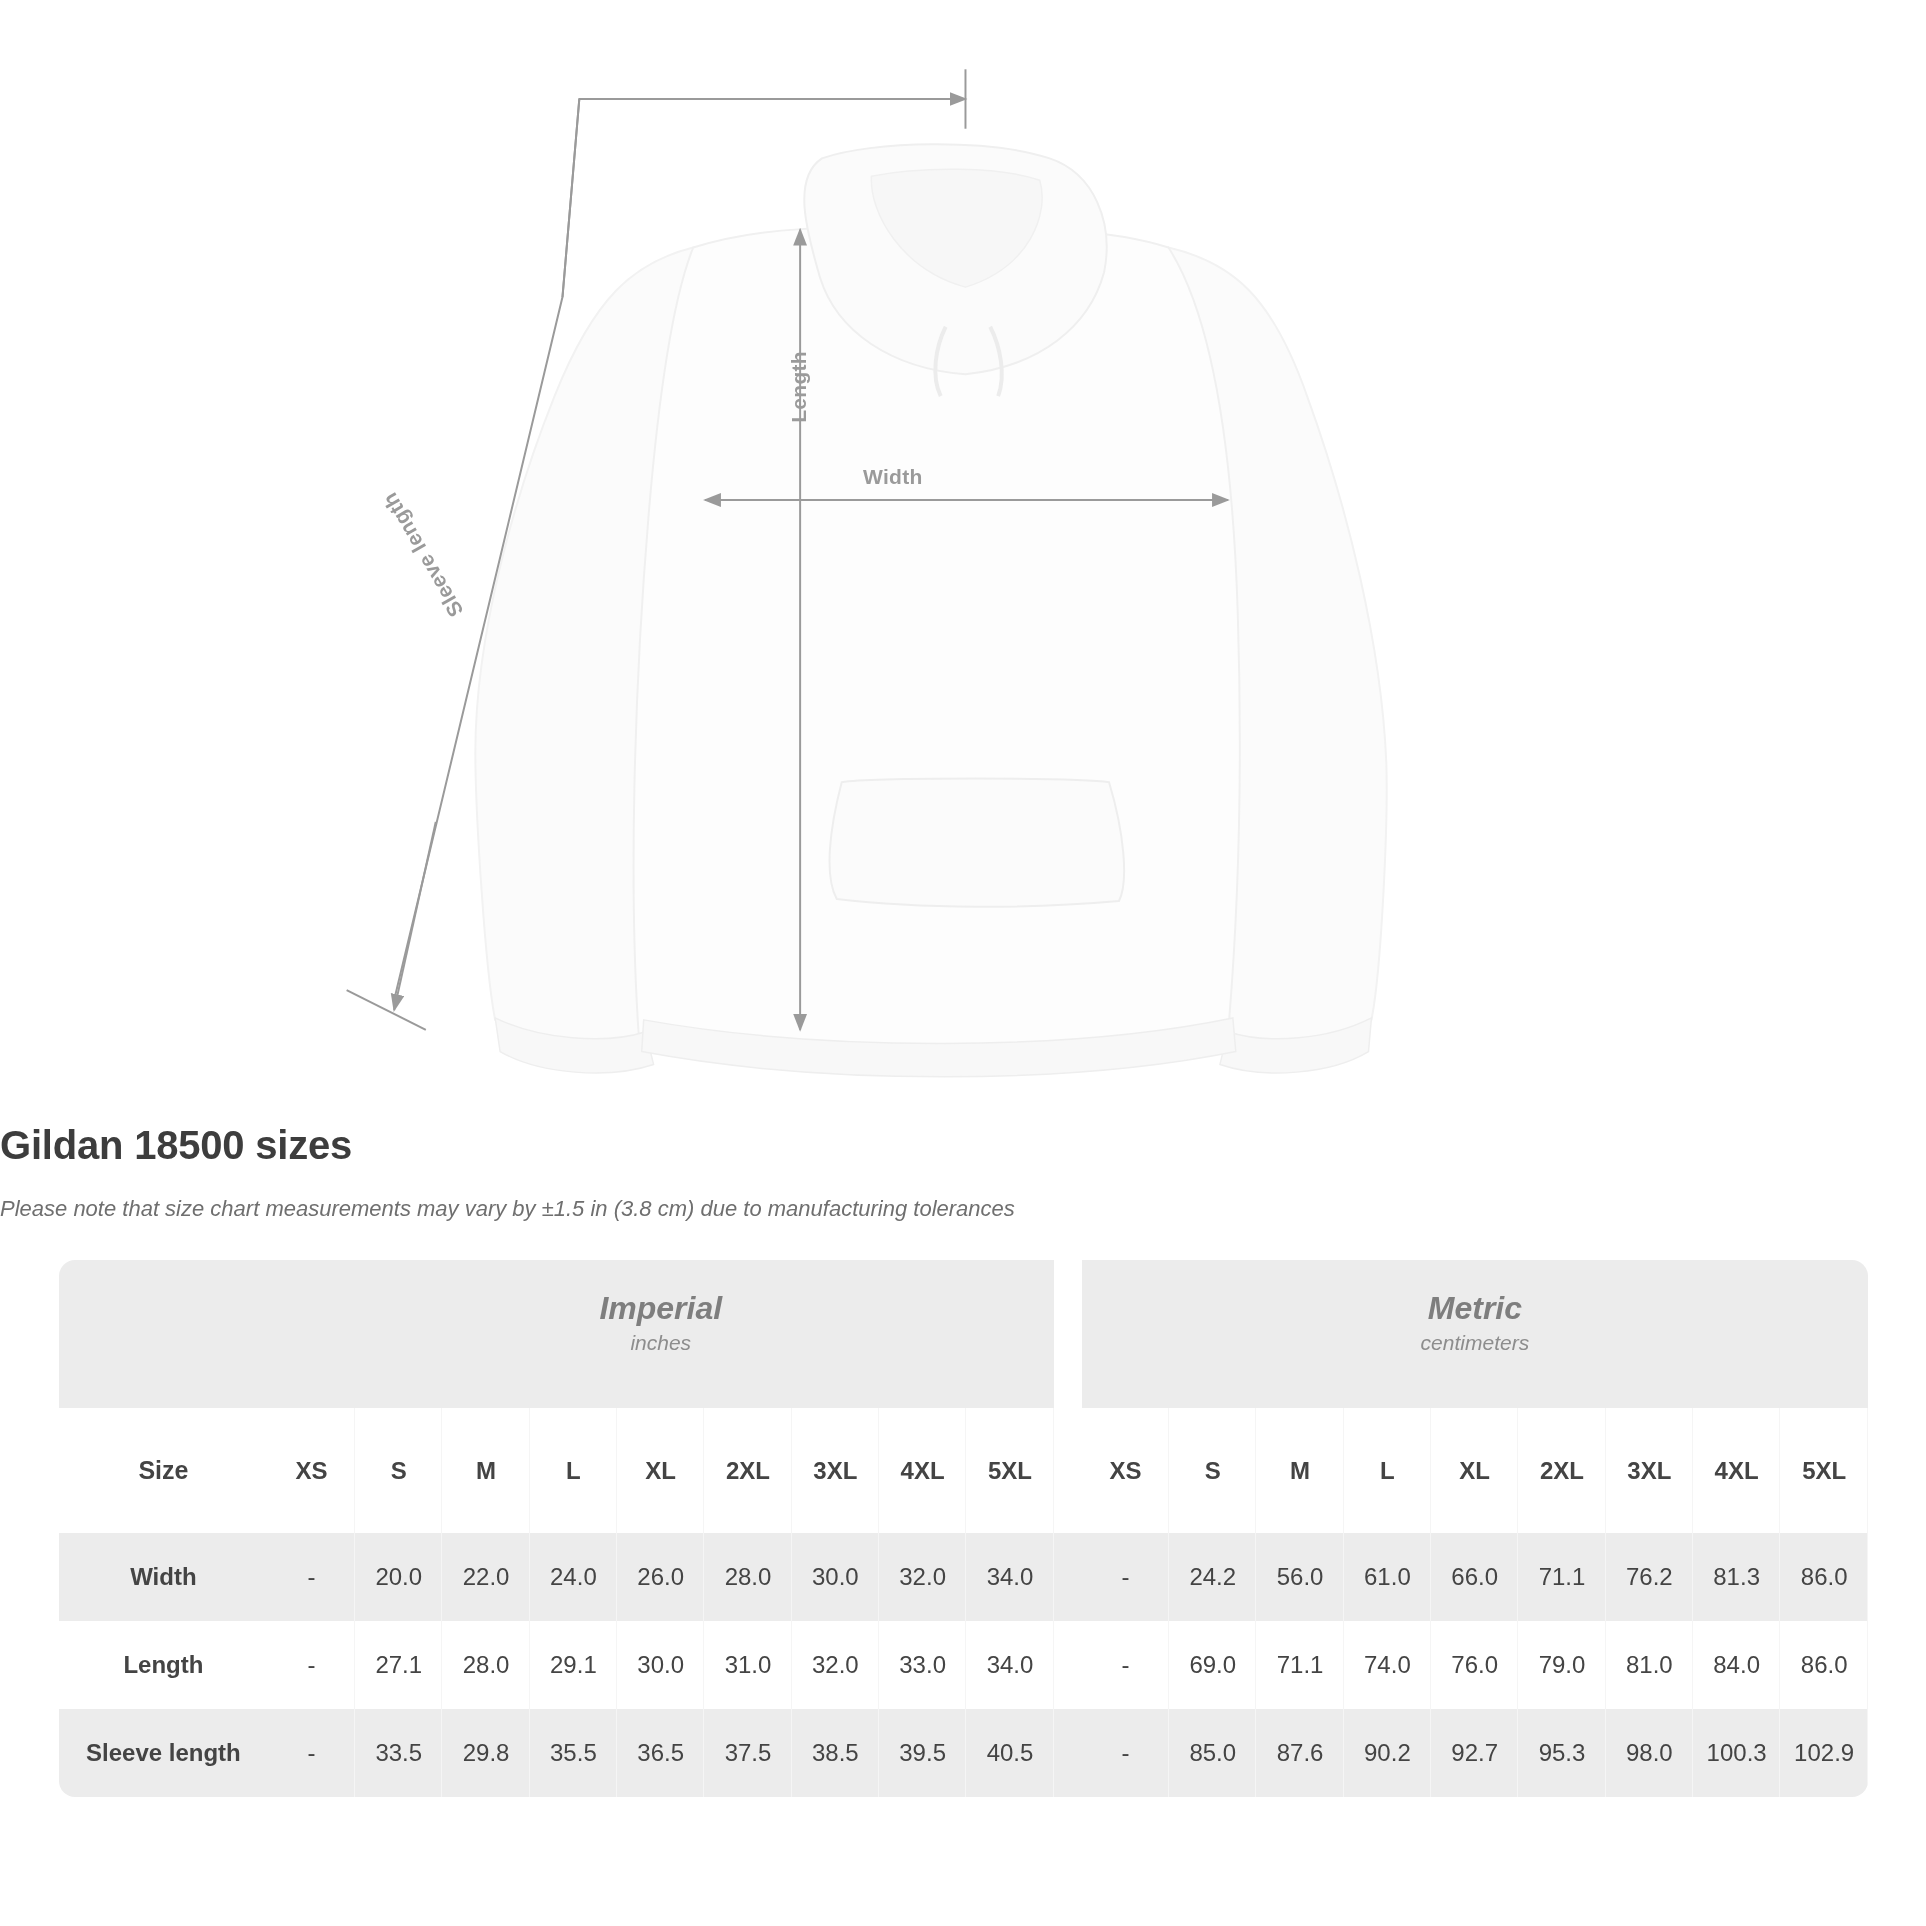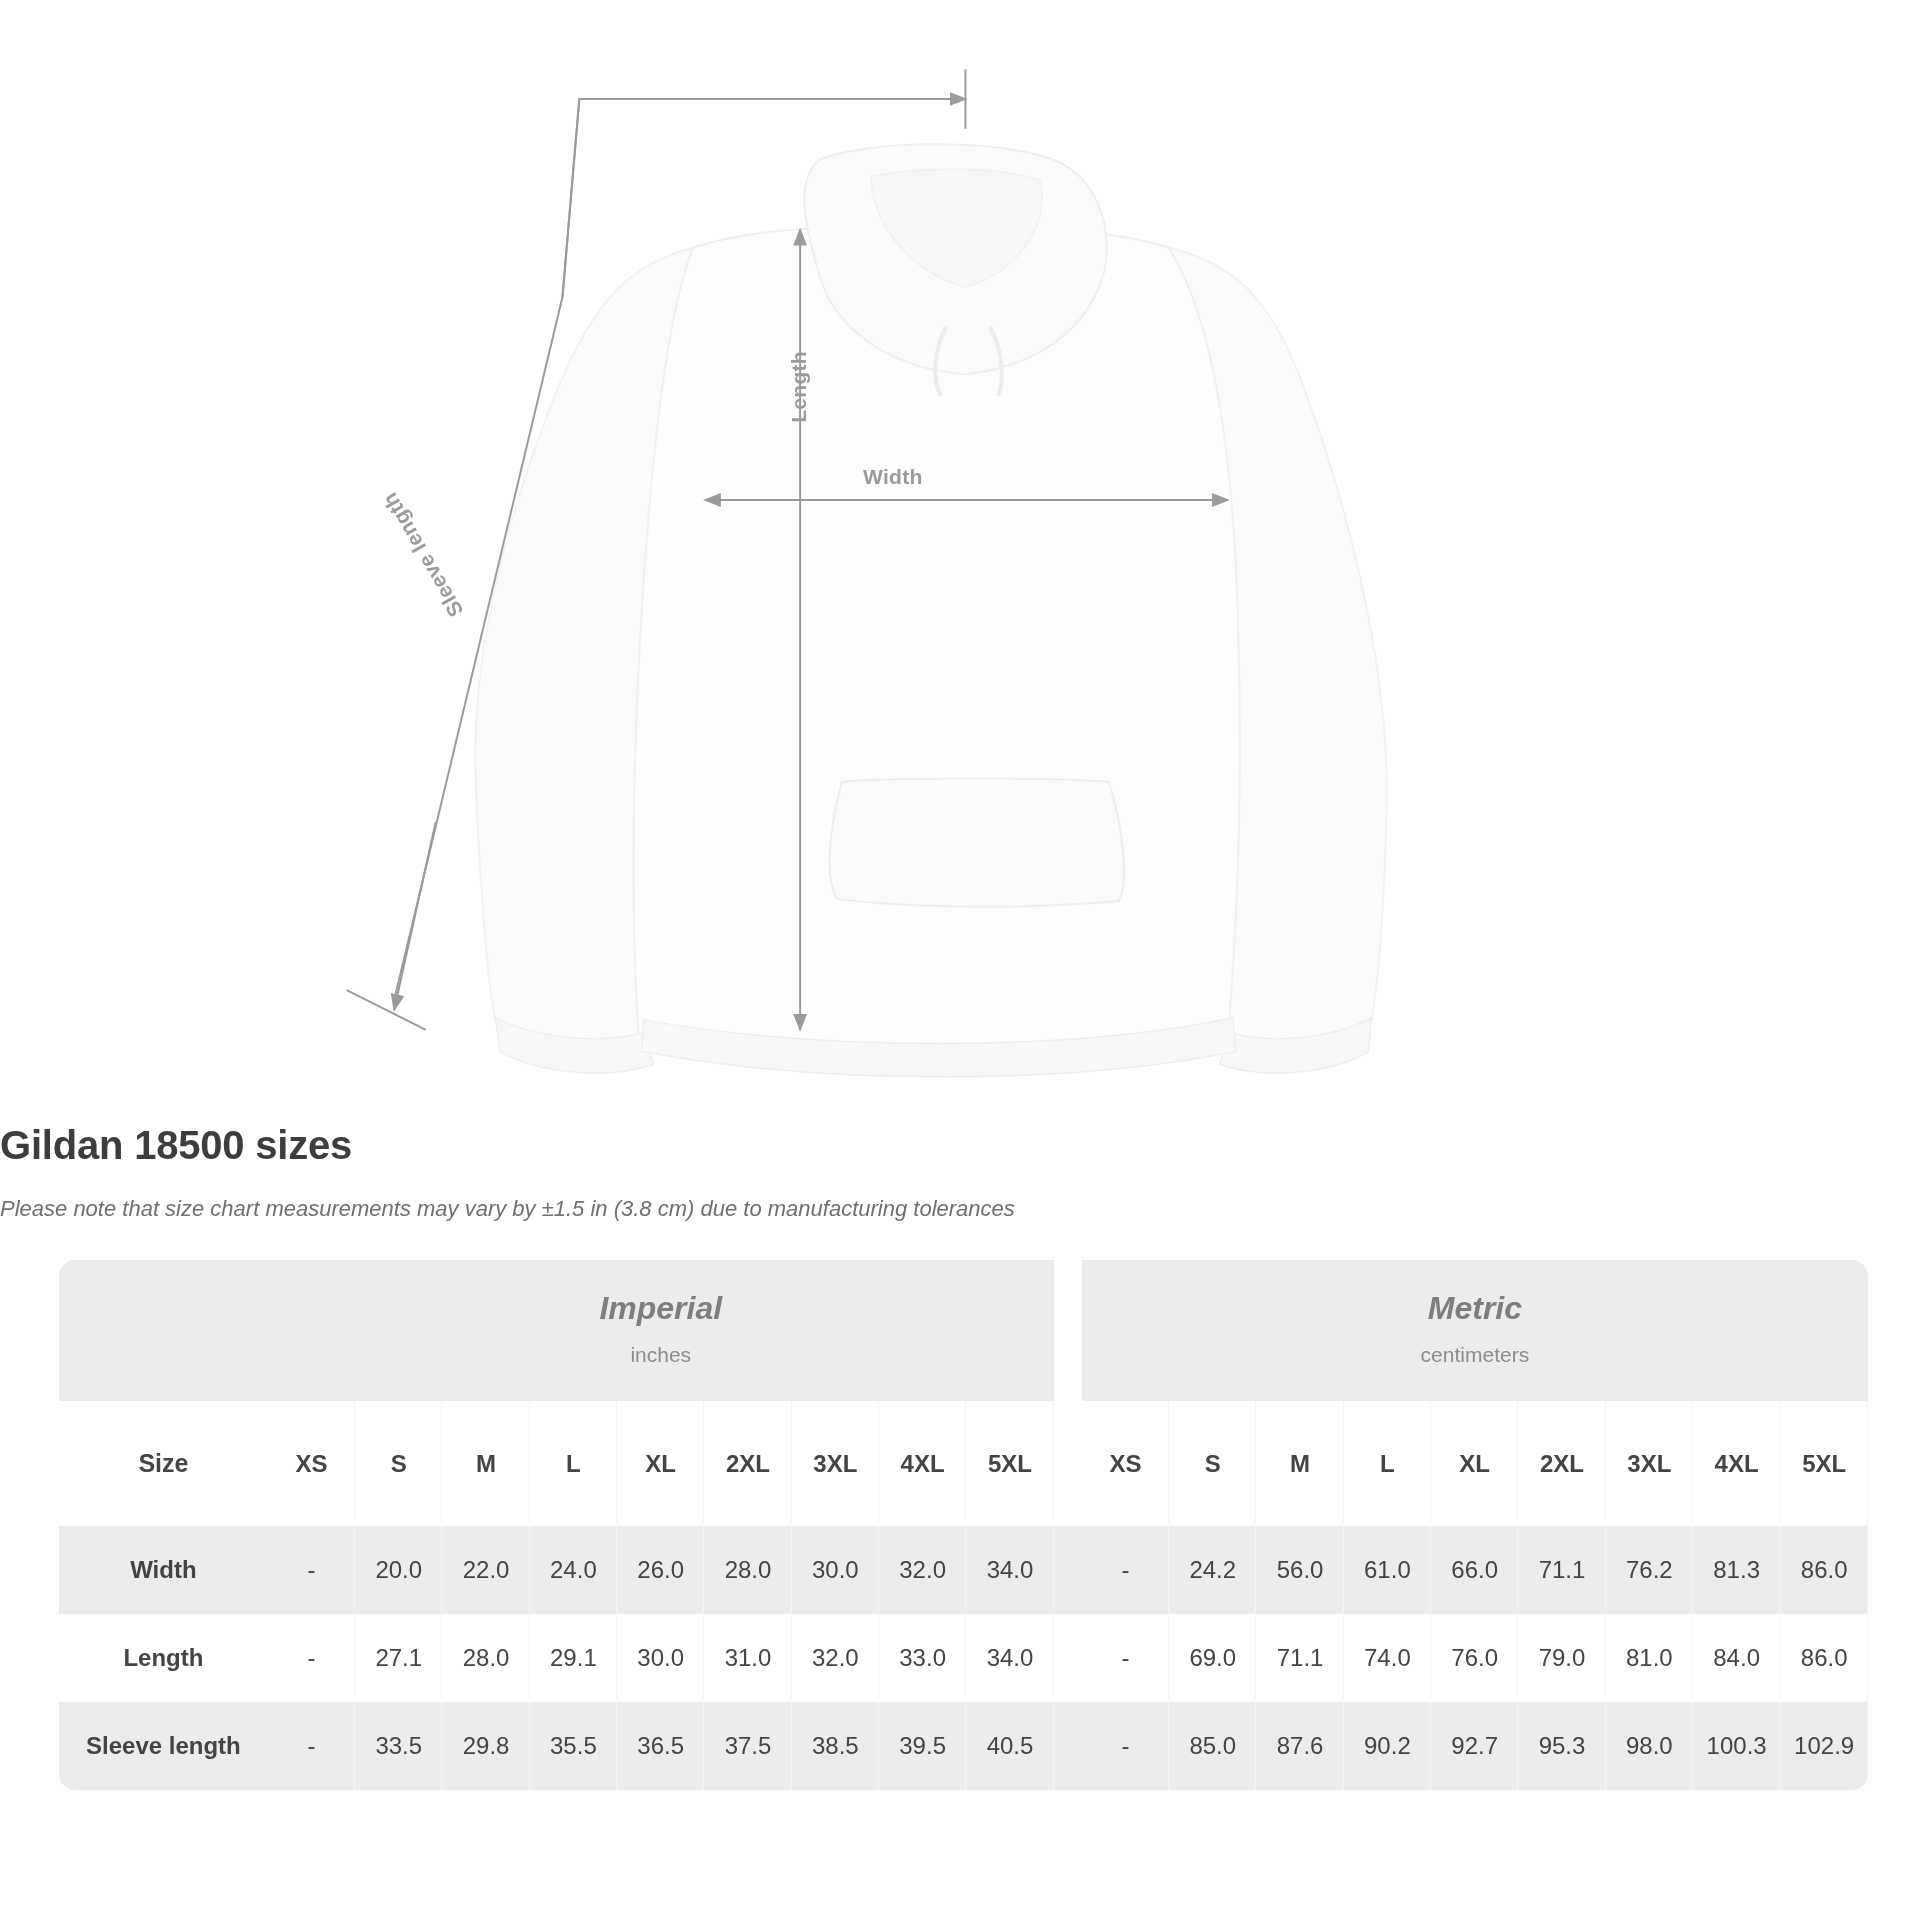--- a/index.html
+++ b/index.html
@@ -80,32 +80,33 @@
   }
   table.size-table td, table.size-table th {
     text-align: center;
     vertical-align: middle;
     font-size: 24px;
     color: #444;
     border: none;
   }
   .unit-header-row td {
     background: #ececec;
-    padding: 30px 0 34px 0;
+    padding: 30px 0 53px 0;
   }
   .unit-name {
     font-size: 32px;
     font-weight: bold;
     font-style: italic;
     color: #7e7e7e;
   }
   .unit-sub {
     font-size: 21px;
+    font-style: italic;
     color: #8d8d8d;
-    margin-top: 16px;
+    margin-top: 4px;
   }
   .unit-header-row td.gap-cell { background: #ececec; }
 
   .head-row td {
     background: #ffffff;
     padding: 48px 0;
     font-weight: bold;
     font-size: 25px;
     color: #555;
   }

